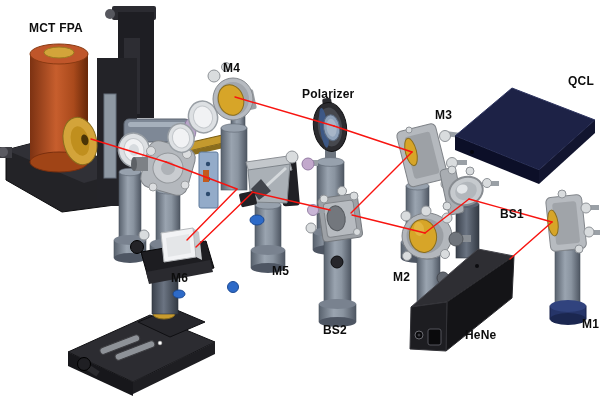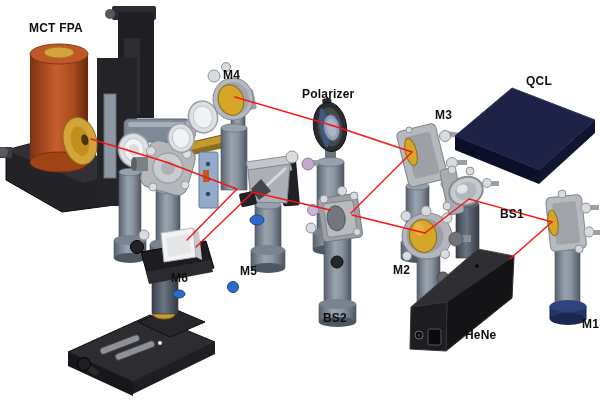--- a/index.html
+++ b/index.html
@@ -300,26 +300,26 @@
     <line x1="412" y1="152" x2="334" y2="126"></line>
     <line x1="334" y1="126" x2="235" y2="97"></line>
     <line x1="425" y1="233" x2="469" y2="199"></line>
     <line x1="469" y1="199" x2="552" y2="222"></line>
     <line x1="552" y1="222" x2="510" y2="259"></line>
   </g>
 </svg>
 
 <div>
   <div class="lbl" style="left:29px;top:22px">MCT FPA</div>
-  <div class="lbl" style="left:223px;top:69px">M4</div>
+  <div class="lbl" style="left:223px;top:62px">M4</div>
   <div class="lbl" style="left:302px;top:88px">Polarizer</div>
-  <div class="lbl" style="left:526px;top:75px">QCL</div>
+  <div class="lbl" style="left:568px;top:75px">QCL</div>
   <div class="lbl" style="left:435px;top:109px">M3</div>
   <div class="lbl" style="left:500px;top:208px">BS1</div>
-  <div class="lbl" style="left:393px;top:264px">M2</div>
-  <div class="lbl" style="left:240px;top:265px">M5</div>
+  <div class="lbl" style="left:393px;top:271px">M2</div>
+  <div class="lbl" style="left:272px;top:265px">M5</div>
   <div class="lbl" style="left:171px;top:272px">M6</div>
-  <div class="lbl" style="left:323px;top:312px">BS2</div>
+  <div class="lbl" style="left:323px;top:324px">BS2</div>
   <div class="lbl" style="left:465px;top:329px">HeNe</div>
   <div class="lbl" style="left:582px;top:318px">M1</div>
 </div>
 
 </div>
 
 </body></html>

